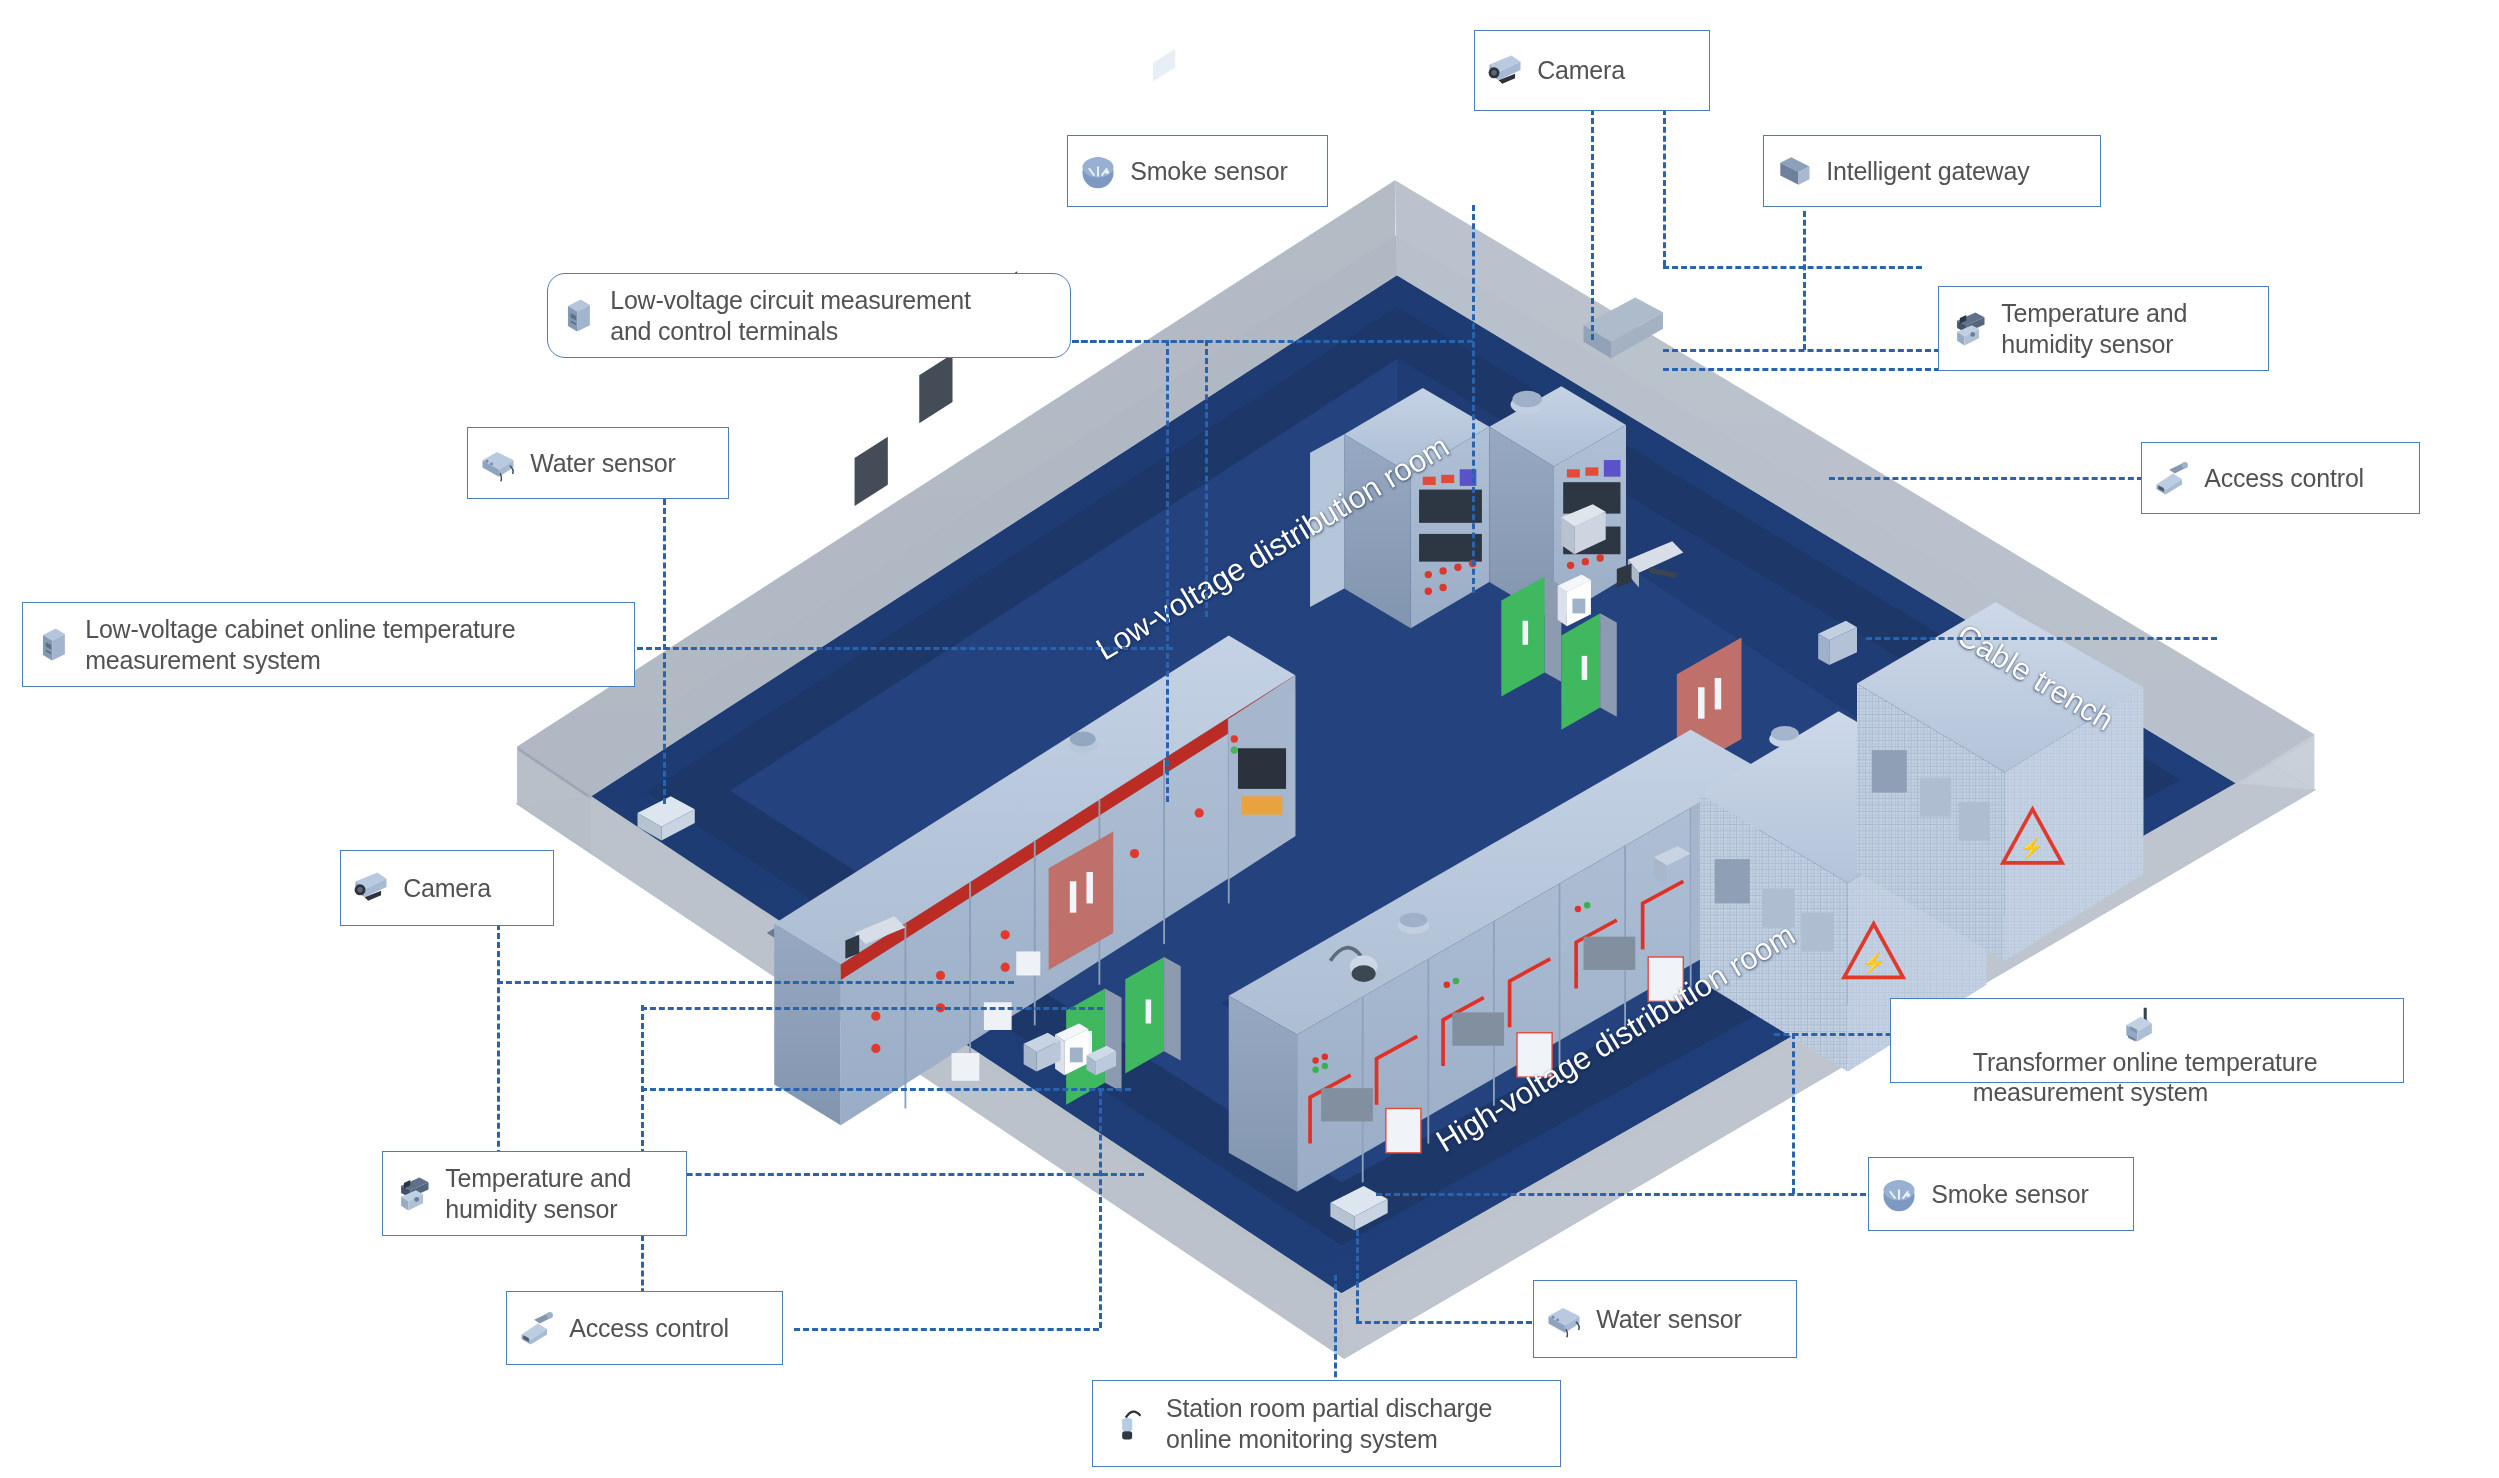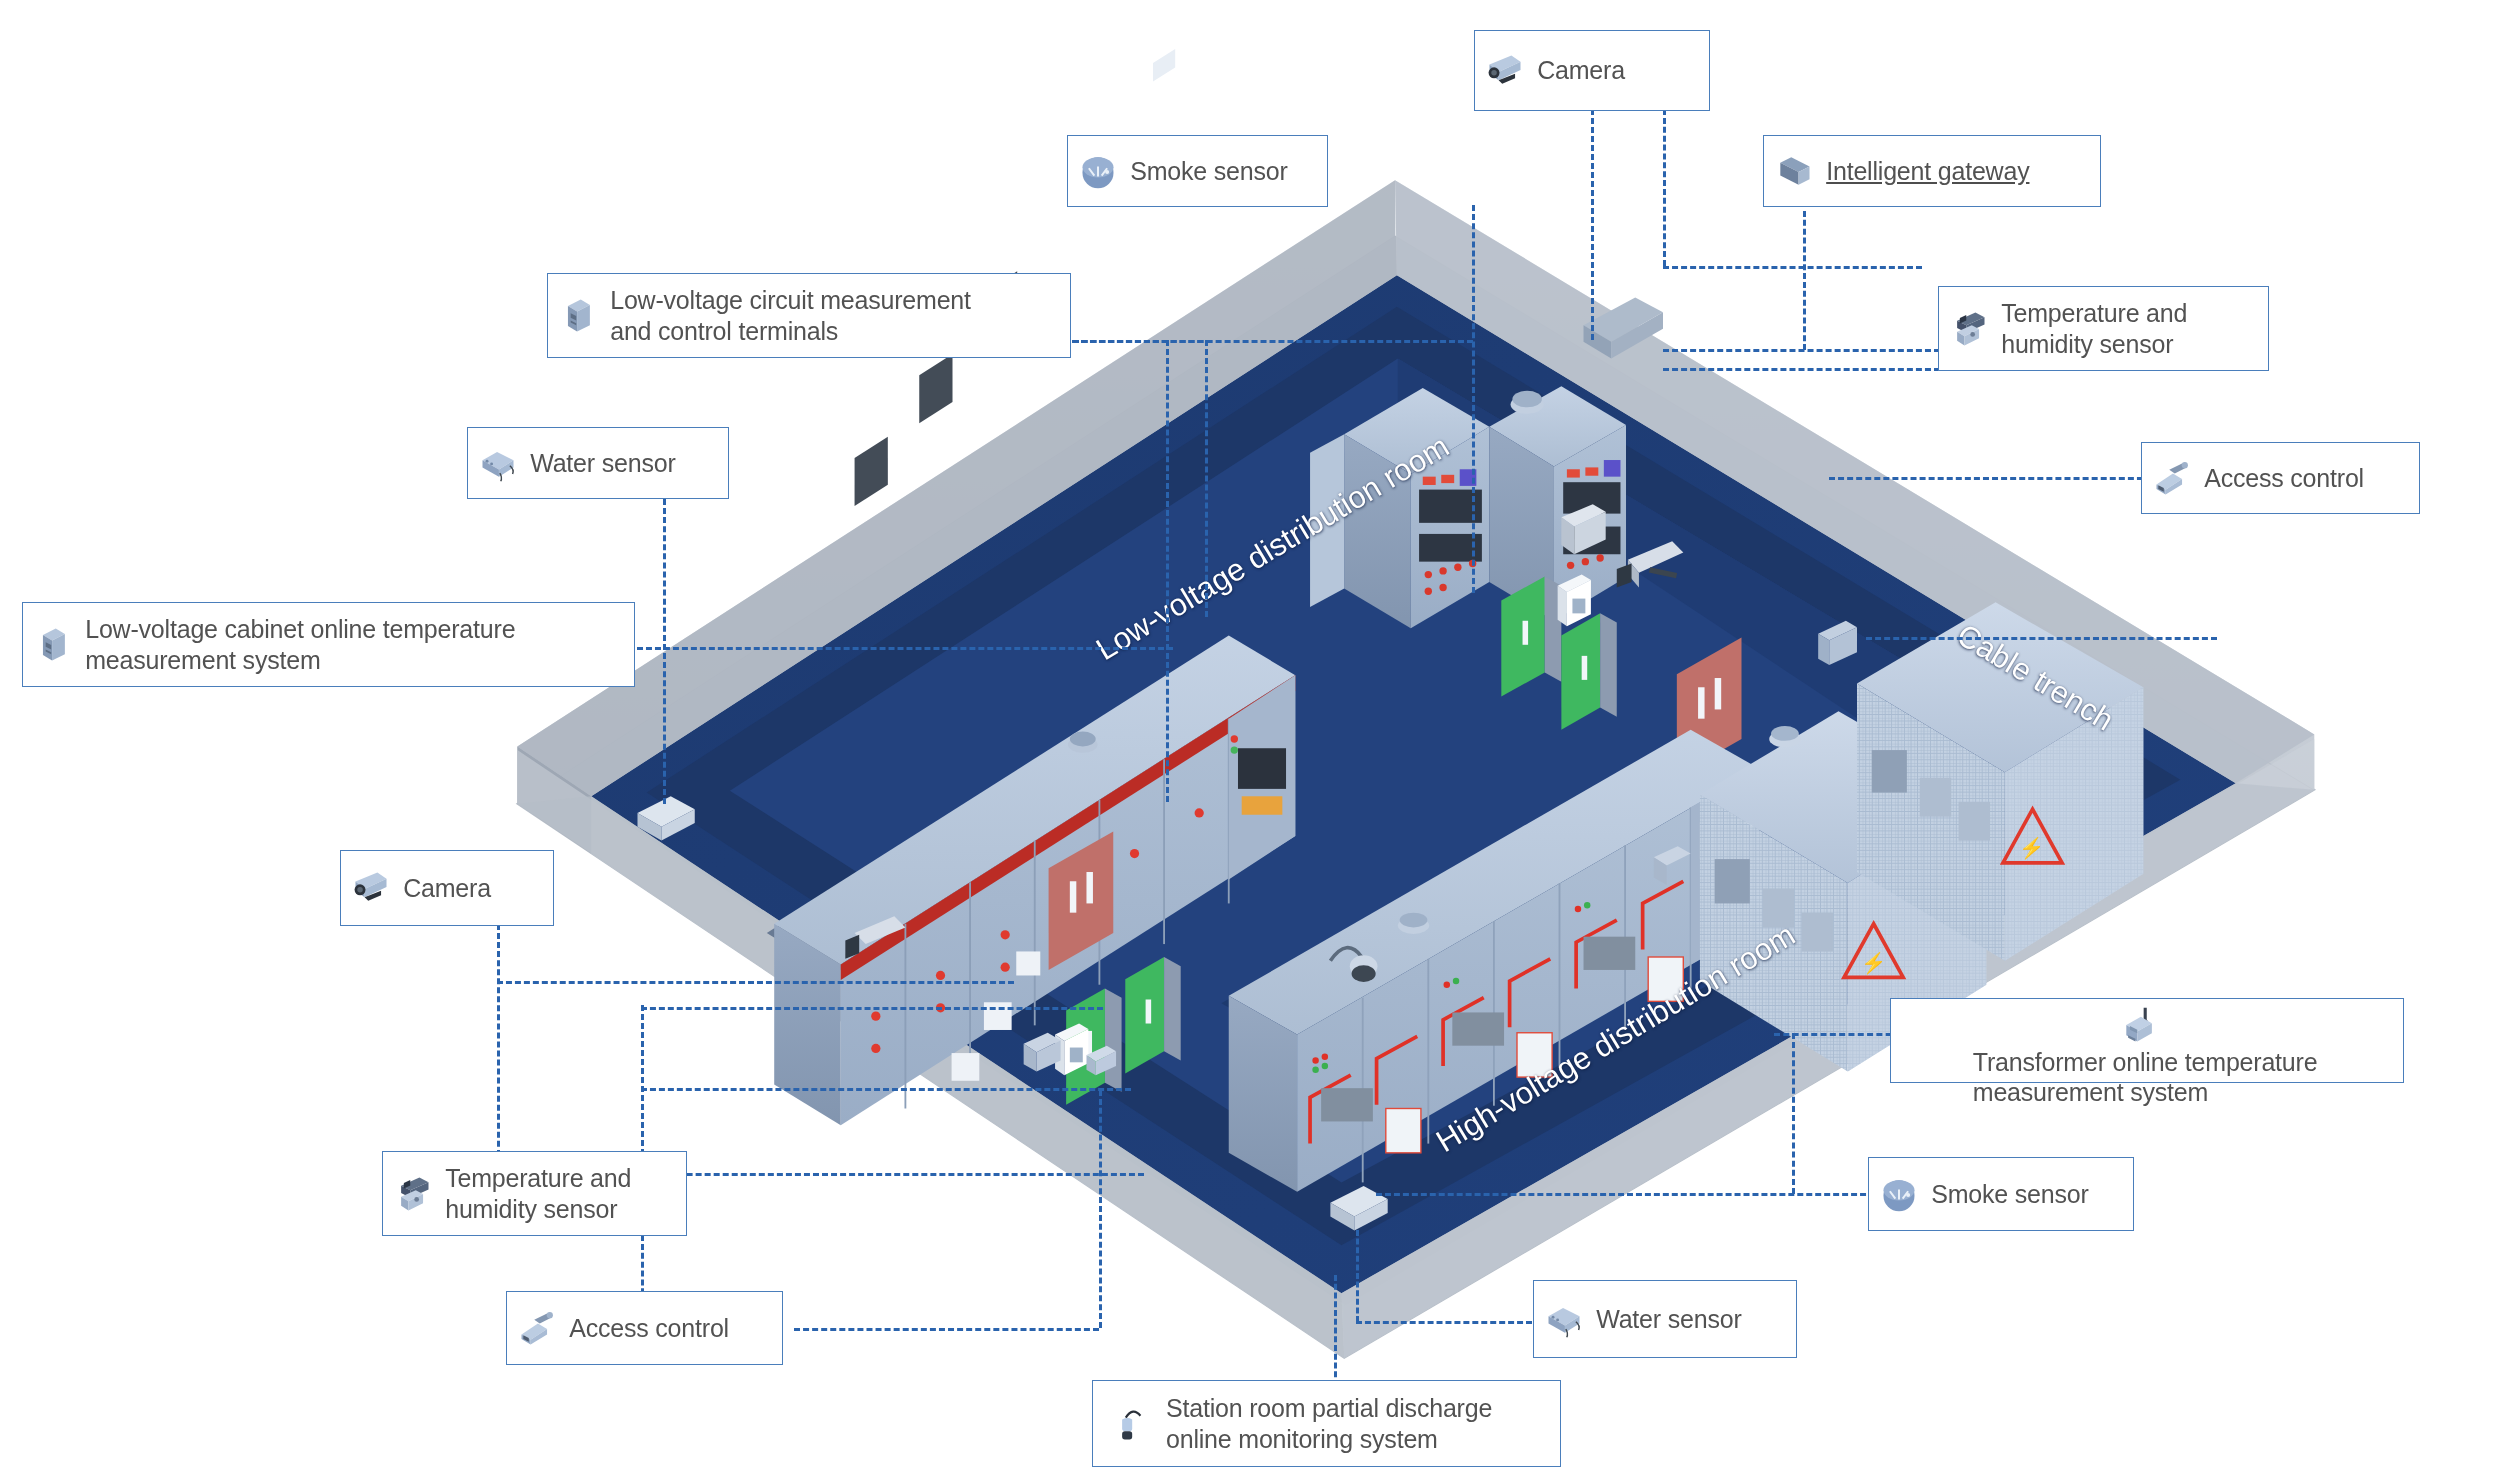--- a/index.html
+++ b/index.html
@@ -509,32 +509,32 @@
       <svg viewBox="0 0 46 46" width="42" height="42">
         <circle cx="23" cy="25" r="17" fill="#7d99c2"></circle>
         <ellipse cx="23" cy="19" rx="17" ry="11" fill="#98b0d2"></ellipse>
         <path d="M13 20 L19 28 M23 18 L23 29 M33 20 L27 28" stroke="#e9f0f8" stroke-width="2.2" fill="none"></path>
         <circle cx="33" cy="24" r="2.2" fill="#e9f0f8"></circle>
       </svg>
     </span>
     <span class="txt">Smoke sensor</span>
   </div>
 
-  <div class="callout" style="left:1763px;top:135px;width:338px;height:72px;text-decoration:underline;">
+  <div class="callout" style="left:1763px;top:135px;width:338px;height:72px;">
     <span class="ic">
       <svg viewBox="0 0 46 46" width="42" height="42">
         <polygon points="8,14 20,8 40,18 28,24" fill="#8ba0bb"></polygon>
         <polygon points="8,14 28,24 28,38 8,28" fill="#6d819d"></polygon>
         <polygon points="28,24 40,18 40,32 28,38" fill="#a7b9d0"></polygon>
       </svg>
     </span>
     <span class="txt">Intelligent gateway</span>
   </div>
 
-  <div class="callout two" style="left:547px;top:273px;width:524px;height:85px;">
+  <div class="callout two" style="left:547px;top:273px;width:524px;height:85px;border-radius:18px;">
     <span class="ic">
       <svg viewBox="0 0 46 46" width="42" height="42">
         <polygon points="12,12 26,5 36,11 22,18" fill="#b5c6dc"></polygon>
         <polygon points="12,12 22,18 22,40 12,34" fill="#8599b5"></polygon>
         <polygon points="22,18 36,11 36,33 22,40" fill="#a2b5ce"></polygon>
         <polygon points="15,20 21,23 21,28 15,25" fill="#5d6e85"></polygon>
         <polygon points="15,28 21,31 21,33 15,30" fill="#5d6e85"></polygon>
       </svg>
     </span>
     <span class="txt">Low-voltage circuit measurement

